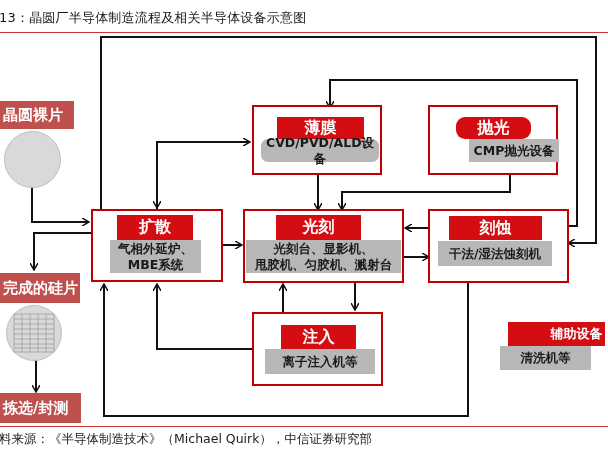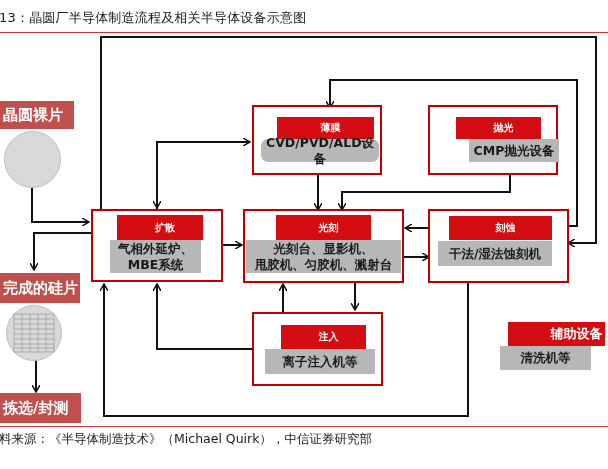--- a/index.html
+++ b/index.html
@@ -13,21 +13,21 @@
   .source { position: absolute; left: -1px; top: 431px; font-size: 12.5px; color: #1a1a1a; white-space: nowrap; }
 
   svg.wires { position: absolute; left: 0; top: 0; width: 608px; height: 469px; }
 
   .left-label { position: absolute; left: 0; background: #c0504d; color: #ffffff;
                 font-size: 15px; font-weight: bold; white-space: nowrap; display:flex; align-items:center; padding-left: 3px; box-sizing: border-box; }
   .wafer { position: absolute; border-radius: 50%; background: #d9d9d9; border: 1px solid #bfbfbf; box-sizing: border-box; }
 
   .stage { position: absolute; border: 2px solid #c00000; background: #ffffff; box-sizing: border-box; }
   .stage-head { position: absolute; background: #d40d12; color: #ffffff; font-weight: bold;
-                font-size: 10px; display: flex; align-items: center; justify-content: center; padding-left: 10px; }
+                font-size: 16px; display: flex; align-items: center; justify-content: center; }
   .stage-body { position: absolute; background: #b7b7b7; color: #1a1a1a; font-weight: bold;
                 font-size: 12.5px; display: flex; align-items: center; justify-content: center;
                 text-align: center; line-height: 16px; white-space: pre-line; }
   .aux-head { position: absolute; background: #d40d12; color: #fff; font-weight: bold; font-size: 13px;
               display:flex; align-items:center; justify-content:center; }
   .aux-body { position: absolute; background: #b7b7b7; color: #1a1a1a; font-weight: bold; font-size: 12.5px;
               display:flex; align-items:center; justify-content:center; }
 </style>
 </head>
 <body>
@@ -98,21 +98,21 @@
   </g>
 </svg>
 
 <div class="left-label" style="top:393px; width:81px; height:30px;">拣选/封测</div>
 
 <div class="stage" style="left:252px; top:105px; width:130px; height:70px;"></div>
 <div class="stage-head" style="left:277px; top:117px; width:87px; height:22px;">薄膜</div>
 <div class="stage-body" style="left:261px; top:139px; width:118px; height:23px;border-radius:7px;">CVD/PVD/ALD设备</div>
 
 <div class="stage" style="left:428px; top:105px; width:130px; height:70px;"></div>
-<div class="stage-head" style="left:456px; top:117px; width:75px; height:22px;">抛光</div>
+<div class="stage-head" style="left:456px; top:117px; width:75px; height:22px;border-radius:9px;">抛光</div>
 <div class="stage-body" style="left:449px; top:139px; width:90px; height:23px;margin-left:20px;">CMP抛光设备</div>
 
 <div class="stage" style="left:91px; top:209px; width:132px; height:73px;"></div>
 <div class="stage-head" style="left:117px; top:215px; width:76px; height:25px;">扩散</div>
 <div class="stage-body" style="left:110px; top:240px; width:91px; height:33px;">气相外延炉、
 MBE系统</div>
 
 <div class="stage" style="left:243px; top:209px; width:161px; height:74px;"></div>
 <div class="stage-head" style="left:276px; top:215px; width:85px; height:25px;">光刻</div>
 <div class="stage-body" style="left:246px; top:240px; width:155px; height:33px;">光刻台、显影机、

